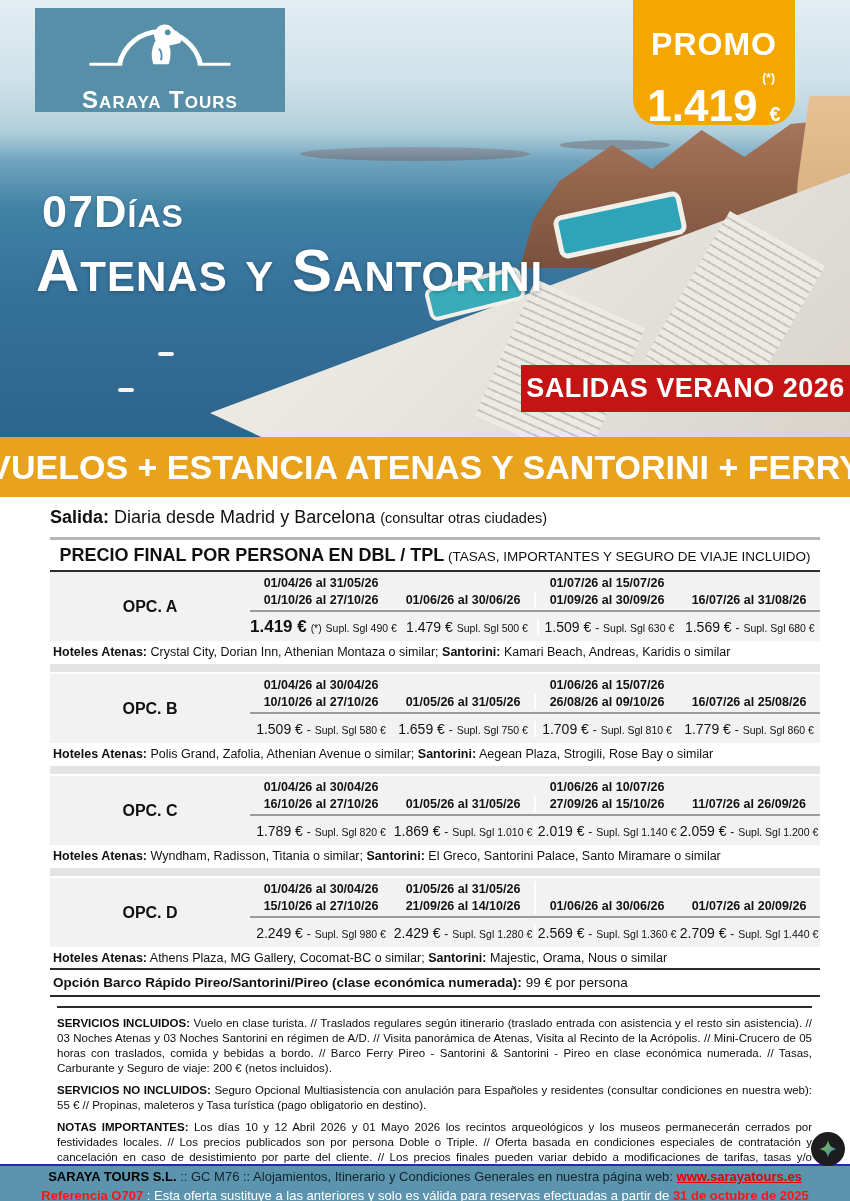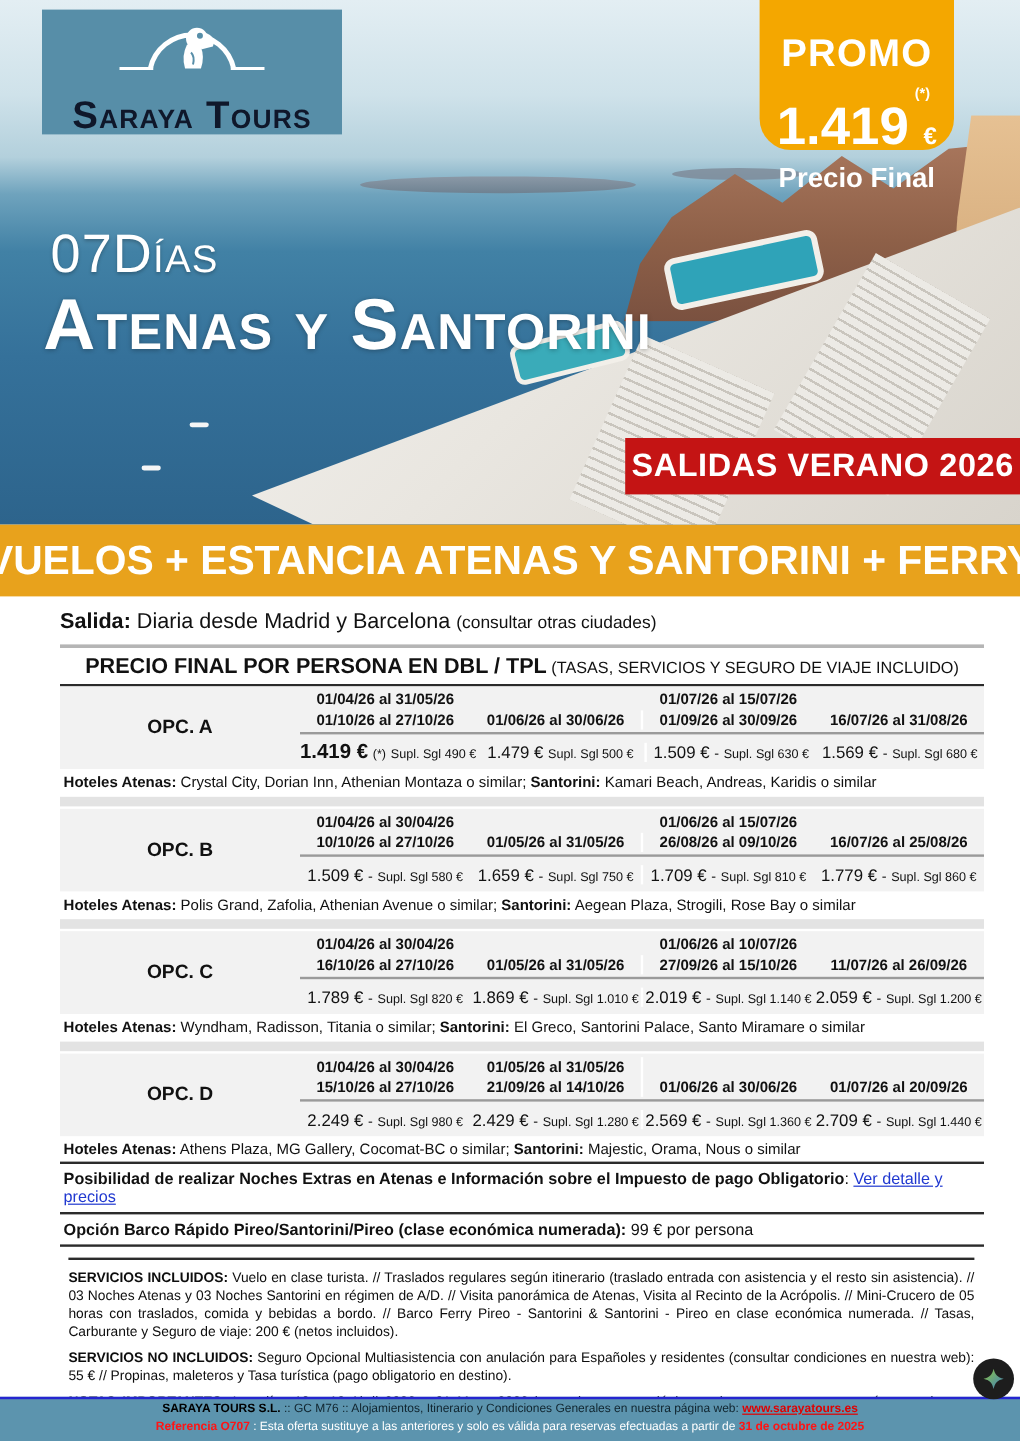--- a/index.html
+++ b/index.html
@@ -31,31 +31,31 @@
     transform:rotate(-14deg); border-radius:4px; box-shadow:0 0 0 4px #f2efe9; }
   .stair { position:absolute; background:repeating-linear-gradient(180deg,#eceae5 0 6px,#c9c5bd 6px 8px);
     transform:rotate(24deg); }
   .stair.s1 { right:230px; bottom:-10px; width:120px; height:150px; }
   .stair.s2 { right:60px;  bottom:40px;  width:110px; height:170px; transform:rotate(30deg); }
   .boat { position:absolute; width:16px; height:4px; background:#f5f5f5; border-radius:2px; }
   .boat.b1 { left:118px; top:388px; } .boat.b2 { left:158px; top:352px; }
 
   .logo-box { position:absolute; left:35px; top:8px; width:250px; height:104px; background:#578ea8;
     display:flex; flex-direction:column; align-items:center; justify-content:flex-start; padding-top:6px; }
-  .logo-text { color:#0f172a; font-weight:700; font-size:32px; letter-spacing:1px; line-height:1;
+  .logo-text { color:#ffffff; font-weight:700; font-size:24px; letter-spacing:1px; line-height:1;
     font-variant:small-caps; margin-top:18px; }
   .promo { position:absolute; left:633px; top:0; width:162px; height:125px; background:#F4A700;
     border-radius:0 0 26px 26px; color:#fff; text-align:center; }
   .promo-label { font-size:32px; font-weight:700; letter-spacing:1px; margin-top:26px; }
   .promo-star { font-size:12px; font-weight:700; text-align:right; padding-right:20px; height:13px; margin-top:8px; }
   .promo-price { font-size:44px; font-weight:700; line-height:1; }
   .promo-euro { font-size:20px; font-weight:700; }
   .promo-final { font-size:23px; font-weight:700; margin-top:7px; }
 
-  .hero-days { position:absolute; left:42px; top:186px; color:#fff; font-size:45px; font-weight:400;
+  .hero-days { position:absolute; left:42px; top:186px; color:#fff; font-size:45px; font-weight:700;
     font-variant:small-caps; letter-spacing:1px; text-shadow:0 1px 3px rgba(0,0,0,.25); }
   .hero-title { position:absolute; left:36px; top:236px; color:#fff; font-size:60px; font-weight:600;
     font-variant:small-caps; letter-spacing:1px; white-space:nowrap; text-shadow:0 1px 4px rgba(0,0,0,.3); }
   .hero-badge { position:absolute; left:521px; top:365px; right:0; height:47px; background:#C41414;
     color:#fff; font-weight:700; font-size:27px; display:flex; align-items:center; justify-content:center;
     letter-spacing:.5px; }
 
   
   .banner { height:60px; background:#E8A21C; color:#fff; font-weight:700; font-size:34px;
     display:flex; align-items:center; justify-content:center; letter-spacing:0; white-space:nowrap; }
@@ -91,21 +91,21 @@
   .extras-row.last { border-bottom:2px solid #2b2b2b; }
   .link-blue { color:#2038d0; text-decoration:underline; cursor:pointer; }
 
   
   .terms { margin:9px 38px 0 57px; border-top:2px solid #2b2b2b; padding-top:8px; }
   .para { text-align:justify; font-size:11.5px; line-height:1.3; margin-bottom:7px; color:#0d0d0d; }
   .para b { font-size:11.5px; }
 
   
   .footer { position:absolute; left:0; right:0; bottom:0; height:37px; background:#5C94AE;
-    border-top:2px solid #2525cf; text-align:center; font-size:10px; line-height:1.45; padding-top:2px; }
+    border-top:2px solid #2525cf; text-align:center; font-size:13px; line-height:1.45; padding-top:2px; }
   .f1 { color:#10242e; }
   .f1 b { color:#000; }
   .link-red { color:#e00000; text-decoration:underline; cursor:pointer; font-weight:700; }
   .f2 { color:#fff; }
   .f2 .red { color:#ff1414; font-weight:700; }
 
   
   .widget { position:absolute; left:811px; top:1132px; width:34px; height:34px; border-radius:50%;
     background:#1d1d1d; display:flex; align-items:center; justify-content:center; cursor:pointer; }
 </style>
@@ -141,41 +141,40 @@
       <div class="logo-text">Saraya Tours</div>
     </div>
 
     <div class="promo">
       <div class="promo-label">PROMO</div>
       <div class="promo-star">(*)</div>
       <div class="promo-price">
         <span>1.419</span>
         <span class="promo-euro">€</span>
       </div>
-      <div class="promo-final">Precio Final</div>
     </div>
 
     <div class="hero-days">07Días</div>
     <div class="hero-title">Atenas y Santorini</div>
     <div class="hero-badge">SALIDAS VERANO 2026</div>
   </div>
 
   <div class="banner">VUELOS + ESTANCIA ATENAS Y SANTORINI + FERRY</div>
 
   <div class="salida">
     <b>Salida:</b>
     <span>Diaria desde Madrid y Barcelona</span>
     <span class="note">(consultar otras ciudades)</span>
   </div>
 
   <div class="pricing">
     <div class="tbl-toprule"></div>
     <div class="tbl-title">
       <b>PRECIO FINAL POR PERSONA EN DBL / TPL</b>
-      <span>(TASAS, SERVICIOS Y SEGURO DE VIAJE INCLUIDO)</span>
+      <span>(TASAS, IMPORTANTES Y SEGURO DE VIAJE INCLUIDO)</span>
     </div>
 
     <div class="opt">
       <div class="opt-grid">
         <div class="opt-label">OPC. A</div>
         <div class="opt-cols">
           <div class="dates-row">
             <div class="dcell">
                 <div>01/04/26 al 31/05/26</div>
                 <div>01/10/26 al 27/10/26</div>
@@ -311,23 +310,20 @@
             <div class="pcell"><span class="price-main">2.569 €</span> <span class="price-sep">-</span> <span class="price-suppl">Supl. Sgl 1.360 €</span></div>
             <div class="pcell"><span class="price-main">2.709 €</span> <span class="price-sep">-</span> <span class="price-suppl">Supl. Sgl 1.440 €</span></div>
           </div>
         </div>
       </div>
       <div class="hotels">
         <b>Hoteles Atenas:</b> <span>Athens Plaza, MG Gallery, Cocomat-BC o similar;</span> <b>Santorini:</b> <span>Majestic, Orama, Nous o similar</span>
       </div>
     </div>
 
-    <div class="extras-row">
-      <b>Posibilidad de realizar Noches Extras en Atenas e Información sobre el Impuesto de pago Obligatorio</b><span>: </span><span class="link-blue">Ver detalle y precios</span>
-    </div>
     <div class="extras-row last">
       <b>Opción Barco Rápido Pireo/Santorini/Pireo (clase económica numerada):</b> <span>99 € por persona</span>
     </div>
   </div>
 
   <div class="terms">
     <div class="para">
       <b>SERVICIOS INCLUIDOS:</b> <span>Vuelo en clase turista. // Traslados regulares según itinerario (traslado entrada con asistencia y el resto sin asistencia). // 03 Noches Atenas y 03 Noches Santorini en régimen de A/D. // Visita panorámica de Atenas, Visita al Recinto de la Acrópolis. // Mini-Crucero de 05 horas con traslados, comida y bebidas a bordo. // Barco Ferry Pireo - Santorini &amp; Santorini - Pireo en clase económica numerada. // Tasas, Carburante y Seguro de viaje: 200 € (netos incluidos).</span>
     </div>
     <div class="para">

